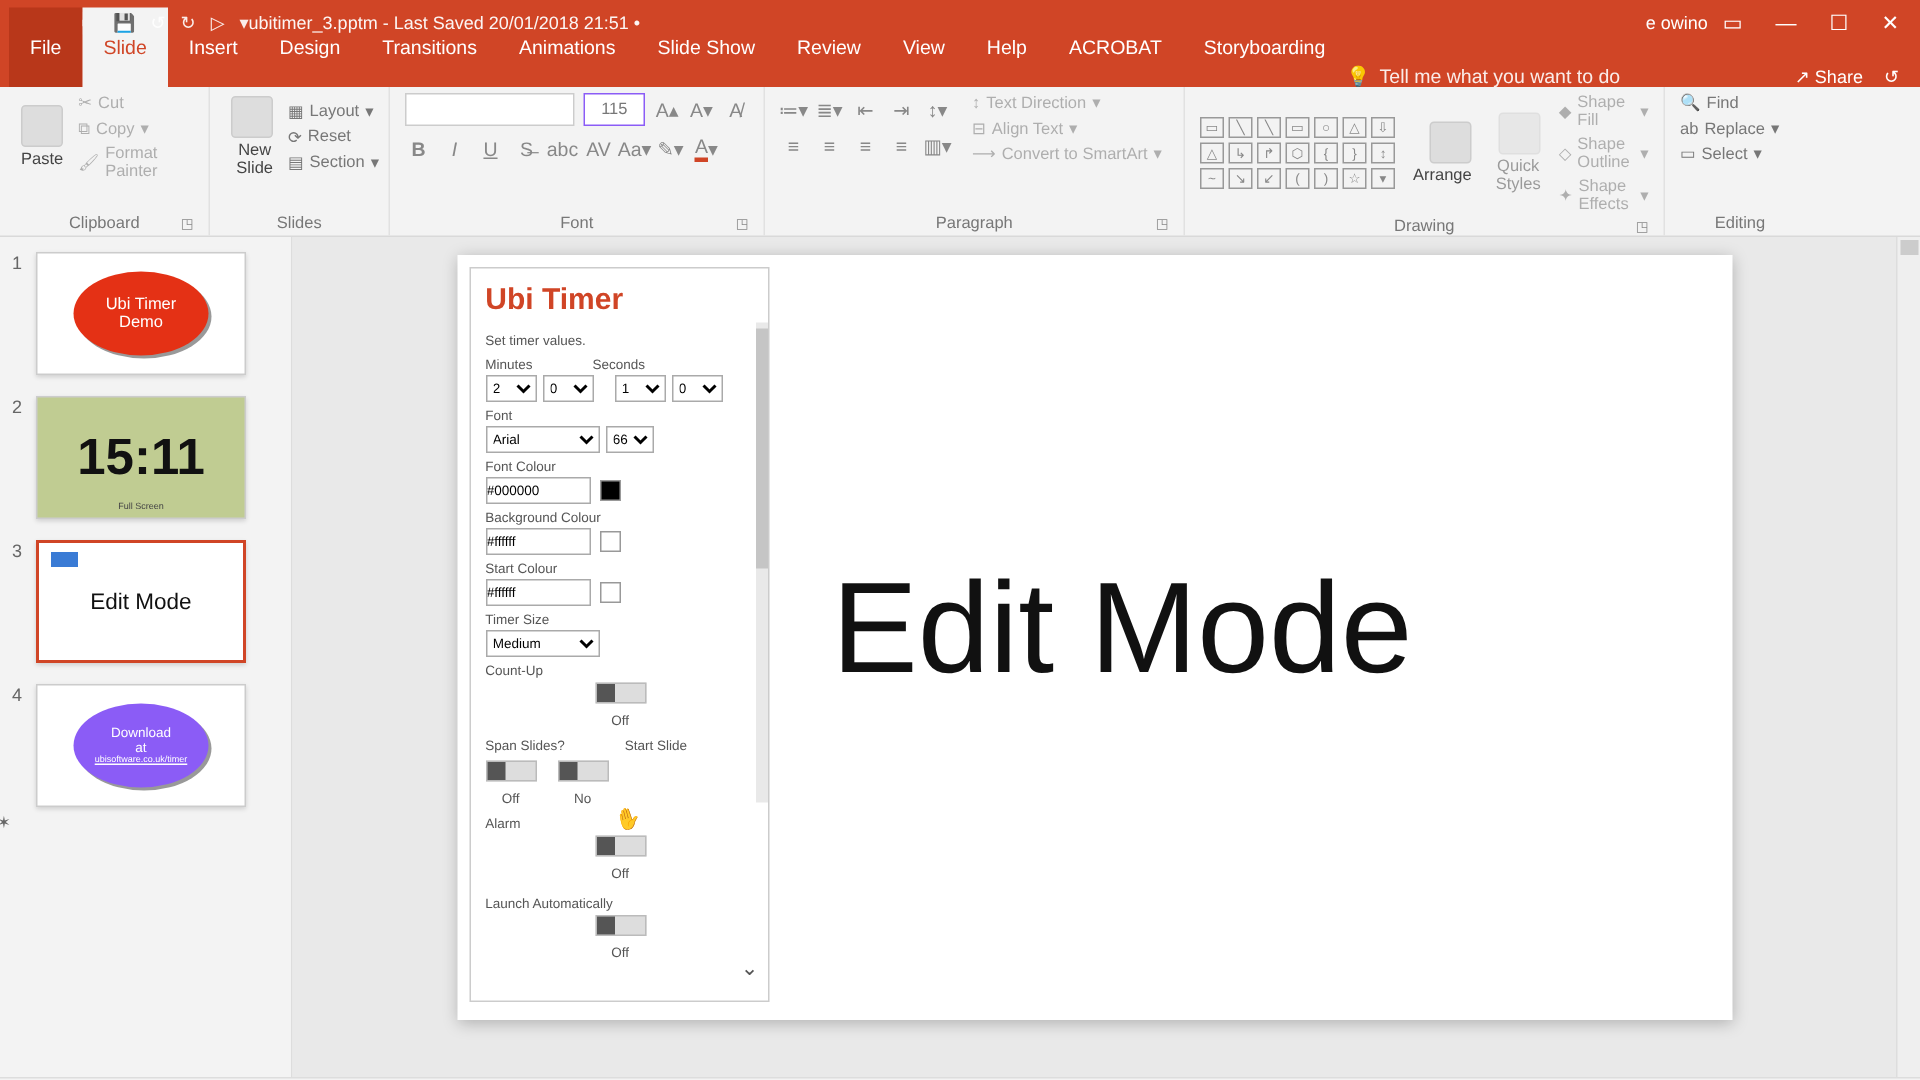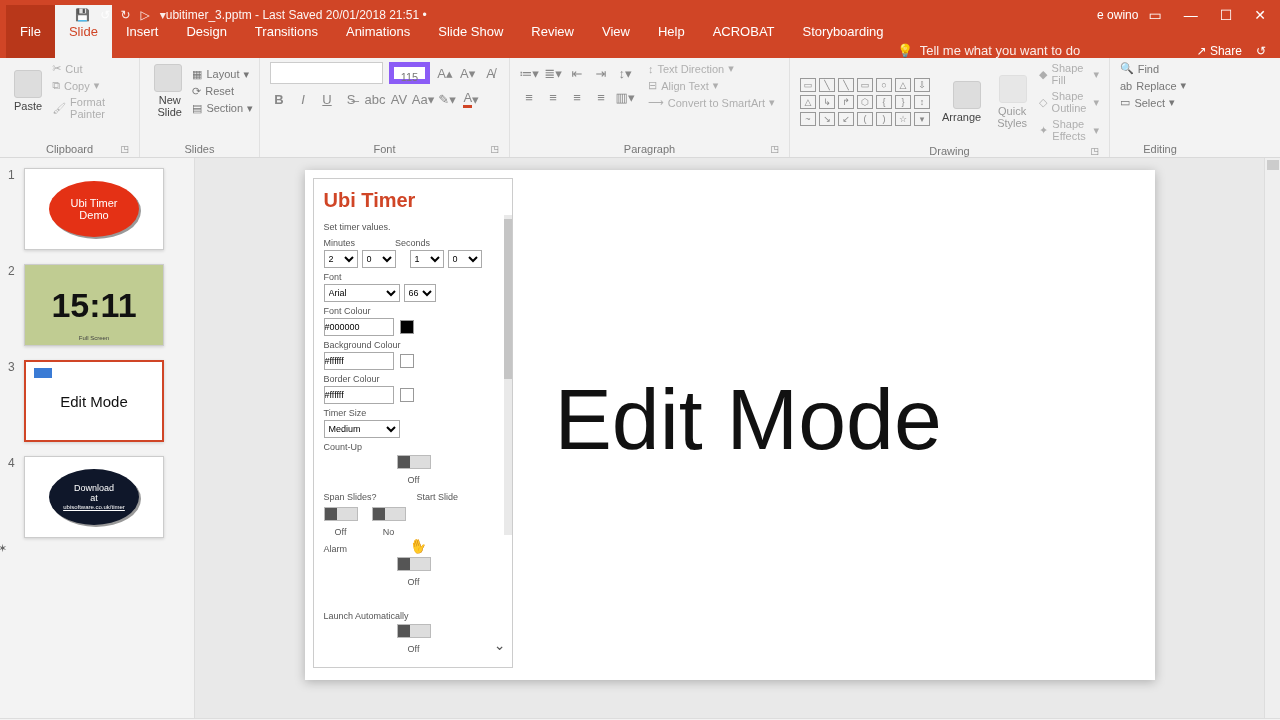--- a/index.html
+++ b/index.html
@@ -24,38 +24,38 @@
 .ribbon{height:100px;background:#f3f3f3;border-bottom:1px solid #d9d9d9;display:flex;}
 .group{border-right:1px solid #e1e1e1;padding:4px 10px 2px 10px;display:flex;flex-direction:column;justify-content:space-between;}
 .group .row{display:flex;align-items:center;gap:6px;}
 .glabel{text-align:center;font-size:11px;color:#777;padding-top:3px;position:relative;}
 .dlaunch{position:absolute;right:0;top:4px;font-size:9px;color:#888;}
 .bigbtn{display:flex;flex-direction:column;align-items:flex-end;font-size:11px;color:#444;gap:2px;padding:2px 4px;}
 .bigbtn .ic{width:28px;height:28px;background:#ddd;border:1px solid #ccc;border-radius:3px;}
 .smallbtn{font-size:11px;color:#777;display:flex;gap:4px;align-items:center;cursor:pointer;}
 .smallbtn.dis{opacity:.55;}
 .fontbox{border:1px solid #ccc;background:#fff;height:22px;width:120px;}
-.sizebox{border:5px solid #8b5cf6;background:#fff;height:22px;width:44px;text-align:center;font-size:11px;color:#777;line-height:20px;}
+.sizebox{border:1px solid #8b5cf6;background:#fff;height:22px;width:44px;text-align:center;font-size:11px;color:#777;line-height:20px;}
 .tool{width:18px;height:18px;display:inline-flex;align-items:center;justify-content:center;color:#888;font-size:13px;}
 .shapegrid{display:grid;grid-template-columns:repeat(7,16px);grid-auto-rows:14px;gap:3px;width:132px;}
 .shapegrid span{border:1px solid #999;font-size:9px;text-align:center;line-height:12px;color:#888;}
 
 .workspace{display:flex;height:560px;background:#e9e9e9;}
 .thumbs{width:195px;background:#f3f3f3;border-right:1px solid #ddd;padding:10px 8px;overflow:hidden;}
 .thumbrow{display:flex;gap:6px;margin-bottom:14px;}
 .thumbrow .num{width:10px;font-size:12px;color:#666;}
 .thumb{width:140px;height:82px;background:#fff;border:1px solid #ccc;box-shadow:0 1px 3px rgba(0,0,0,.15);position:relative;display:flex;align-items:center;justify-content:center;flex-direction:column;}
 .thumb.sel{border:2px solid #d04526;}
 .t1 .oval{width:90px;height:56px;background:#e43115;border-radius:50%;display:flex;align-items:center;justify-content:center;color:#fff;font-size:11px;text-align:center;line-height:1.1;box-shadow:2px 2px 0 #999;}
 .t2{background:#c0cc92;}
 .t2 .digits{font-size:34px;font-weight:bold;color:#111;}
 .t2 .sub{position:absolute;bottom:4px;font-size:6px;color:#444;}
 .t3 .bluebit{position:absolute;top:6px;left:8px;width:18px;height:10px;background:#3a7bd5;}
 .t3 .txt{font-size:15px;color:#111;}
-.t4 .oval{width:90px;height:56px;background:#0f172a;border-radius:50%;display:flex;align-items:center;justify-content:center;color:#fff;font-size:9px;text-align:center;line-height:1.1;box-shadow:2px 2px 0 #999;flex-direction:column;}
+.t4 .oval{width:90px;height:56px;background:#8b5cf6;border-radius:50%;display:flex;align-items:center;justify-content:center;color:#fff;font-size:9px;text-align:center;line-height:1.1;box-shadow:2px 2px 0 #999;flex-direction:column;}
 .t4 .oval u{font-size:6px;}
 .star{position:absolute;left:-10px;top:86px;font-size:11px;color:#666;}
 
 .canvas{flex:1;background:#e9e9e9;display:flex;justify-content:center;padding-top:12px;position:relative;}
 .slide{width:850px;height:510px;background:#fff;box-shadow:0 2px 10px rgba(0,0,0,.25);position:relative;}
 
 .pane{position:absolute;top:8px;left:8px;width:200px;height:490px;background:#fff;border:1px solid #ccc;padding:10px 8px 8px 10px;font-size:10px;color:#444;overflow:hidden;}
 .pane h3{color:#d04526;font-size:20px;font-weight:600;margin-bottom:10px;}
 .pane .lbl{font-size:9px;margin:4px 0 2px 0;color:#555;}
 .pane select,.pane input[type=text]{border:1px solid #aaa;height:18px;font-size:9px;background:#fff;}
@@ -334,21 +334,21 @@
         <div>
           <input type="text" class="color" value="#000000" style="">
           <span class="swatch" style="background:#000"></span>
         </div>
         <div class="lbl">Background Colour</div>
         <div style="position:relative">
           <input type="text" class="color" value="#ffffff" style="">
           <span class="swatch" style="background:#fff"></span>
           <span class="cursor">✋</span>
         </div>
-        <div class="lbl">Border Colour</div>
+        <div class="lbl">Start Colour</div>
         <div>
           <input type="text" class="color" value="#ffffff" style="">
           <span class="swatch" style="background:#fff"></span>
         </div>
         <div class="lbl">Timer Size</div>
         <select style="width:76px"><option>Medium</option></select>
         <div class="lbl">Count-Up</div>
         <div class="toggle">
             <div class="track">
               <div class="knob"></div>
@@ -373,21 +373,21 @@
               <span class="olabel">No</span>
             </div>
         </div>
         <div class="lbl">Alarm</div>
         <div class="toggle">
             <div class="track">
               <div class="knob"></div>
             </div>
             <span class="olabel">Off</span>
           </div>
-        <div class="lbl" style="margin-top:24px">Launch Automatically</div>
+        <div class="lbl" style="margin-top:10px">Launch Automatically</div>
         <div class="toggle">
             <div class="track">
               <div class="knob"></div>
             </div>
             <span class="olabel">Off</span>
           </div>
         <div class="scrollbar">
             <div class="thumb"></div>
           </div>
         <span class="chevdown">⌄</span>

